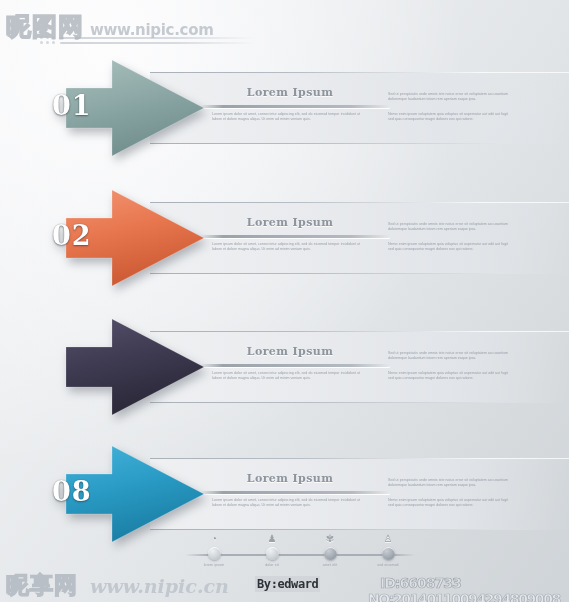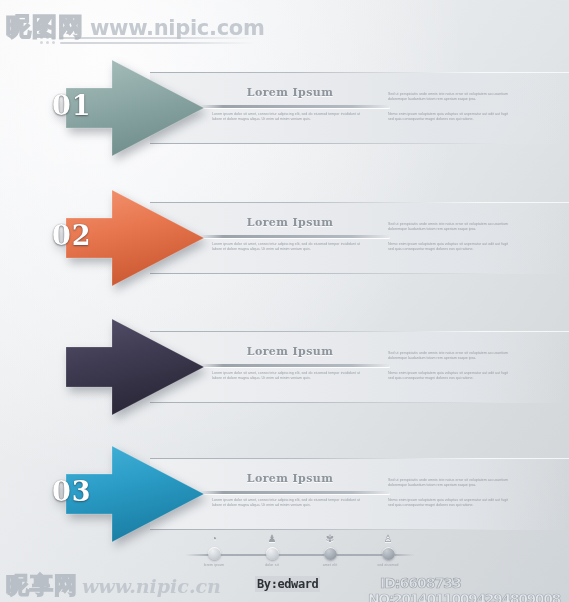--- a/index.html
+++ b/index.html
@@ -36,21 +36,21 @@
     font-size: 25px;
     font-weight: bold;
     letter-spacing: 1px;
     color: #ffffff;
     -webkit-text-stroke: 1.6px #b9bfc6;
     text-shadow: 0 1px 0 #cfd4d9;
     opacity: .95;
   }
   .wm-url {
     font-family: "DejaVu Sans", sans-serif;
-    font-size: 21px;
+    font-size: 15px;
     font-weight: bold;
     color: #c4cad0;
     letter-spacing: -0.3px;
   }
   .wm-sub {
     position: absolute;
     left: 40px;
     top: 36px;
     width: 215px;
     z-index: 40;
@@ -230,21 +230,21 @@
     width: 569px;
     height: 36px;
     z-index: 45;
   }
   .wm-bot-left {
     position: absolute;
     left: 6px;
     top: 4px;
     display: flex;
     align-items: baseline;
-    gap: 4px;
+    gap: 12px;
   }
   .wm-bot-cjk {
     font-family: "DejaVu Sans", sans-serif;
     font-size: 23px;
     font-weight: bold;
     color: #ffffff;
     -webkit-text-stroke: 1.5px #b9bfc6;
     letter-spacing: 1px;
   }
   .wm-bot-url {
@@ -417,21 +417,21 @@
         <defs>
           <linearGradient id="g4" x1="0" y1="0" x2="0.35" y2="1">
             <stop offset="0%" stop-color="#46b3d9"></stop>
             <stop offset="48%" stop-color="#2a9cc6"></stop>
             <stop offset="100%" stop-color="#1b7fa5"></stop>
           </linearGradient>
         </defs>
         <path d="M14 34 L60 34 L60 6 L152 54 L60 102 L60 74 L14 74 Z" fill="url(#g4)"></path>
         <path d="M14 34 L60 34 L60 6 L152 54 L60 102 L60 74 L14 74 Z" fill="none" stroke="rgba(255,255,255,.22)" stroke-width="1"></path>
       </svg>
-      <div class="arrow-num">03</div>
+      <div class="arrow-num">08</div>
     </div>
   </div>
 
   <div class="timeline">
     <div class="tl-line"></div>
     <div class="tl-node n0">
       <div class="tl-icon">◔</div>
       <div class="tl-dot"></div>
       <div class="tl-label">lorem ipsum</div>
     </div>

